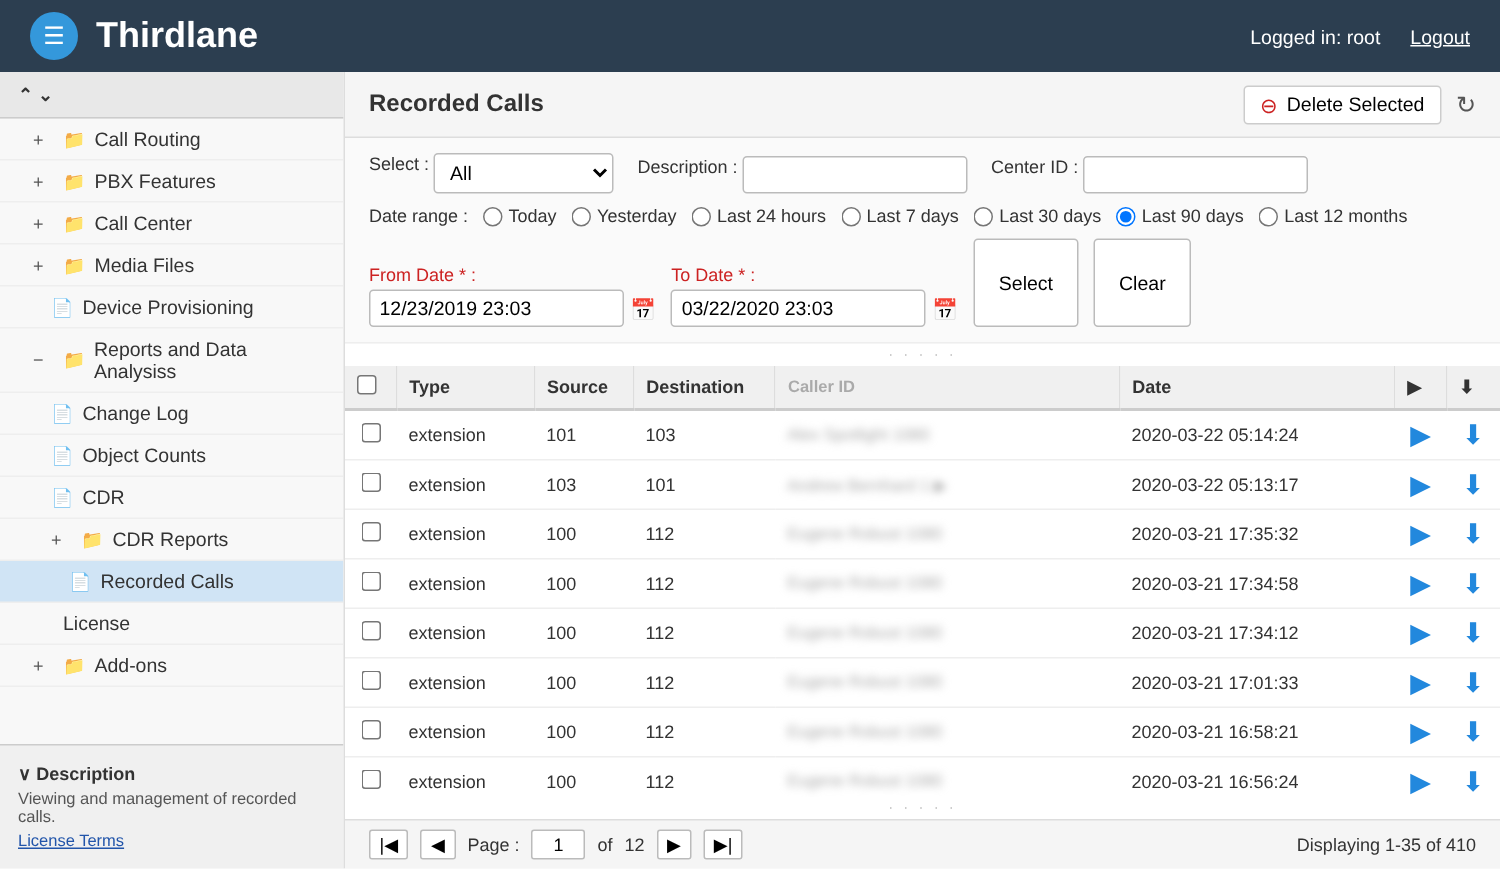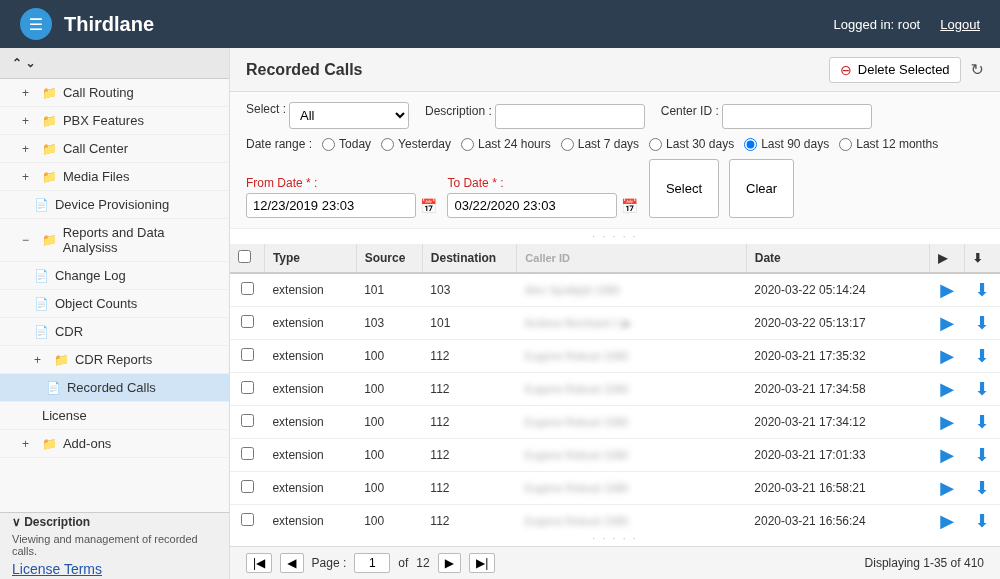--- a/index.html
+++ b/index.html
@@ -13,21 +13,21 @@
       align-items: center;
       padding: 0 20px;
       height: 48px;
       justify-content: space-between;
     }
     .header-left { display: flex; align-items: center; gap: 12px; }
     .header-logo {
       width: 32px; height: 32px; background: #3498db; border-radius: 50%;
       display: flex; align-items: center; justify-content: center; color: white; font-size: 16px;
     }
-    .header-title { font-size: 20px; font-weight: 600; color: white; }
+    .header-title { font-size: 24px; font-weight: 600; color: white; }
     .header-right { display: flex; align-items: center; gap: 20px; font-size: 13px; }
     .header-right a { color: white; text-decoration: underline; cursor: pointer; }
 
     
     .main-layout { display: flex; height: calc(579px - 48px); }
 
     
     .sidebar {
       width: 230px; min-width: 230px; background: #f8f8f8; border-right: 1px solid #ddd;
       display: flex; flex-direction: column; overflow: hidden;
@@ -43,25 +43,25 @@
       font-size: 13px; border-bottom: 1px solid #eee;
     }
     .sidebar-item.active { background: #d0e4f5; }
     .sidebar-item .icon { margin-right: 6px; font-size: 12px; color: #555; min-width: 14px; }
     .sidebar-item .folder-icon { color: #e8a020; }
     .sidebar-item .doc-icon { color: #5588cc; }
     .sidebar-item.indent1 { padding-left: 22px; }
     .sidebar-item.indent2 { padding-left: 34px; }
     .sidebar-item.indent3 { padding-left: 46px; }
     .sidebar-footer {
-      border-top: 1px solid #ccc; padding: 2px 12px; font-size: 12px; background: #f0f0f0;
+      border-top: 1px solid #ccc; padding: 12px 12px; font-size: 12px; background: #f0f0f0;
     }
     .sidebar-footer-title { font-weight: bold; margin-bottom: 4px; }
     .sidebar-footer-desc { color: #555; font-size: 11px; }
-    .sidebar-footer-link { color: #2255aa; text-decoration: underline; cursor: pointer; font-size: 14px; margin-top: 4px; display: inline-block; }
+    .sidebar-footer-link { color: #2255aa; text-decoration: underline; cursor: pointer; font-size: 11px; margin-top: 4px; display: inline-block; }
 
     
     .content { flex: 1; display: flex; flex-direction: column; overflow: hidden; background: white; }
 
     
     .content-header {
       background: #f5f5f5; border-bottom: 1px solid #ddd; padding: 8px 16px;
       display: flex; align-items: center; justify-content: space-between; height: 44px;
     }
     .content-title { font-size: 16px; font-weight: 600; }

